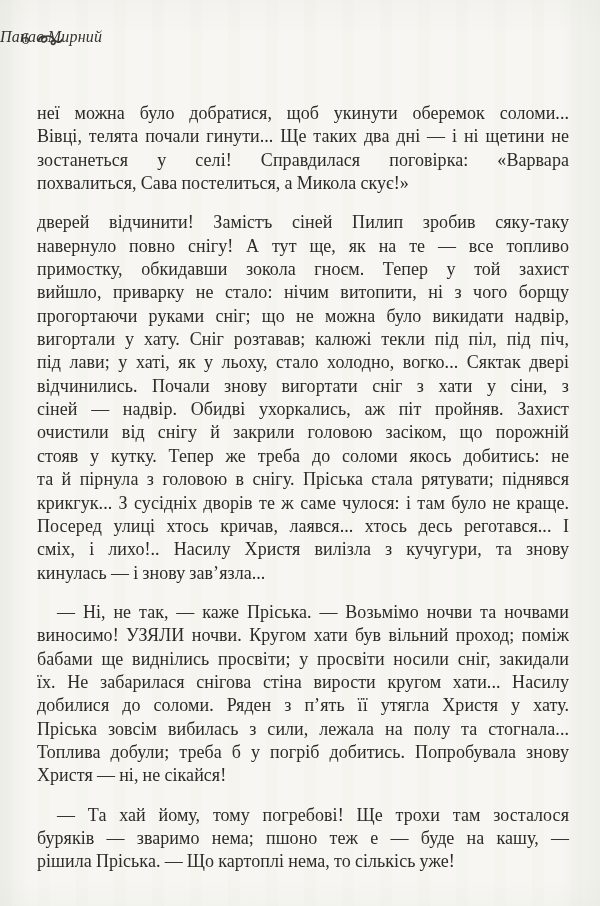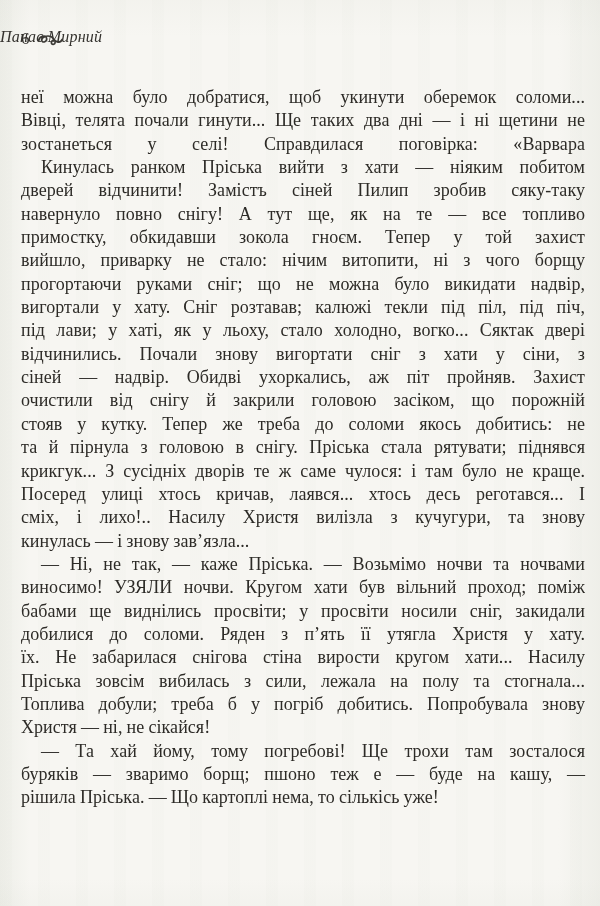--- a/index.html
+++ b/index.html
@@ -37,21 +37,21 @@
     text-align:left;
     font-style:italic;
     font-size:16px;
     color:#34322e;
     letter-spacing:0.2px;
   }
   .text-block{
     position:absolute;
     top:86px;left:21px;right:15px;
   }
-  .para{margin:0;padding:0;}
+  .para{margin:16px;padding:0;}
   .line{
     font-size:18px;
     line-height:23.35px;
     text-align:justify;
     text-align-last:left;
     word-spacing:-0.4px;
     letter-spacing:0.05px;
   }
   .line.fill{text-align-last:justify;}
   .line.indent{text-indent:20px;}
@@ -71,23 +71,23 @@
       </span>
     </div>
     <div class="running-head">Панас Мирний</div>
   </header>
 
   <main class="text-block" id="text-block">
       <div class="para">
         <div class="line fill">неї можна було добратися, щоб укинути оберемок соломи...</div>
         <div class="line fill">Вівці, телята почали гинути... Ще таких два дні — і ні щетини не</div>
         <div class="line fill">зостанеться у селі! Справдилася поговірка: «Варвара</div>
+        <div class="line">похвалиться, Сава постелиться, а Микола скує!»</div>
       </div>
       <div class="para">
-        <div class="line fill indent">Кинулась ранком Пріська вийти з хати — ніяким побитом</div>
         <div class="line fill">дверей відчинити! Замістъ сіней Пилип зробив сяку-таку</div>
         <div class="line fill">навернуло повно снігу! А тут ще, як на те — все топливо</div>
         <div class="line fill">примостку, обкидавши зокола гноєм. Тепер у той захист</div>
         <div class="line fill">вийшло, приварку не стало: нічим витопити, ні з чого борщу</div>
         <div class="line fill">прогортаючи руками сніг; що не можна було викидати надвір,</div>
         <div class="line fill">вигортали у хату. Сніг розтавав; калюжі текли під піл, під піч,</div>
         <div class="line fill">під лави; у хаті, як у льоху, стало холодно, вогко... Сяктак двері</div>
         <div class="line fill">відчинились. Почали знову вигортати сніг з хати у сіни, з</div>
         <div class="line fill">сіней — надвір. Обидві ухоркались, аж піт пройняв. Захист</div>
         <div class="line fill">очистили від снігу й закрили головою засіком, що порожній</div>
@@ -95,26 +95,26 @@
         <div class="line fill">та й пірнула з головою в снігу. Пріська стала рятувати; піднявся</div>
         <div class="line fill">крикгук... З сусідніх дворів те ж саме чулося: і там було не краще.</div>
         <div class="line fill">Посеред улиці хтось кричав, лаявся... хтось десь реготався... І</div>
         <div class="line fill">сміх, і лихо!.. Насилу Христя вилізла з кучугури, та знову</div>
         <div class="line">кинулась — і знову зав’язла...</div>
       </div>
       <div class="para">
         <div class="line fill indent">— Ні, не так, — каже Пріська. — Возьмімо ночви та ночвами</div>
         <div class="line fill">виносимо! УЗЯЛИ ночви. Кругом хати був вільний проход; поміж</div>
         <div class="line fill">бабами ще виднілись просвіти; у просвіти носили сніг, закидали</div>
+        <div class="line fill">їх. Не забарилася снігова стіна вирости кругом хати... Насилу</div>
         <div class="line fill">добилися до соломи. Ряден з п’ять її утягла Христя у хату.</div>
-        <div class="line fill">їх. Не забарилася снігова стіна вирости кругом хати... Насилу</div>
         <div class="line fill">Пріська зовсім вибилась з сили, лежала на полу та стогнала...</div>
         <div class="line fill">Топлива добули; треба б у погріб добитись. Попробувала знову</div>
         <div class="line">Христя — ні, не сікайся!</div>
       </div>
       <div class="para">
         <div class="line fill indent">— Та хай йому, тому погребові! Ще трохи там зосталося</div>
-        <div class="line fill">буряків — зваримо борщ; пшоно теж е — буде на кашу, —</div>
+        <div class="line fill">буряків — зваримо нема; пшоно теж е — буде на кашу, —</div>
         <div class="line">рішила Пріська. — Що картоплі нема, то сількісь уже!</div>
       </div>
     </main>
 
 </div>
 
 </body></html>

